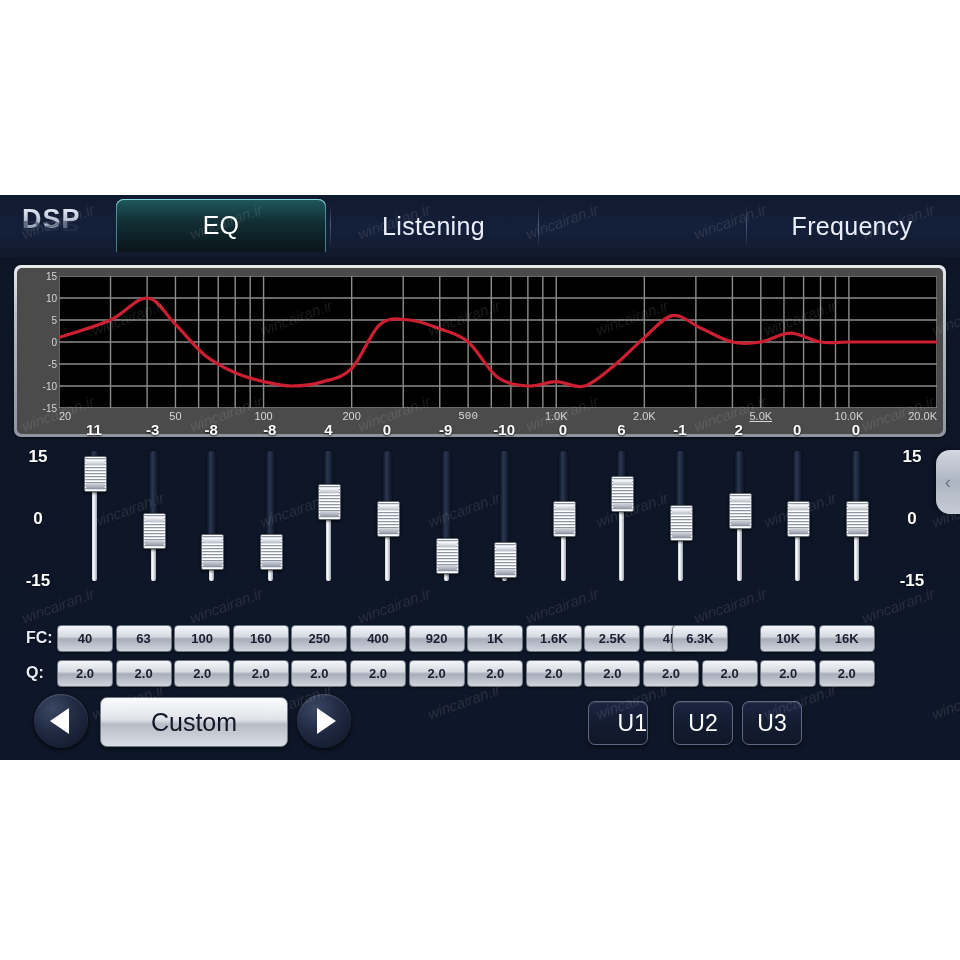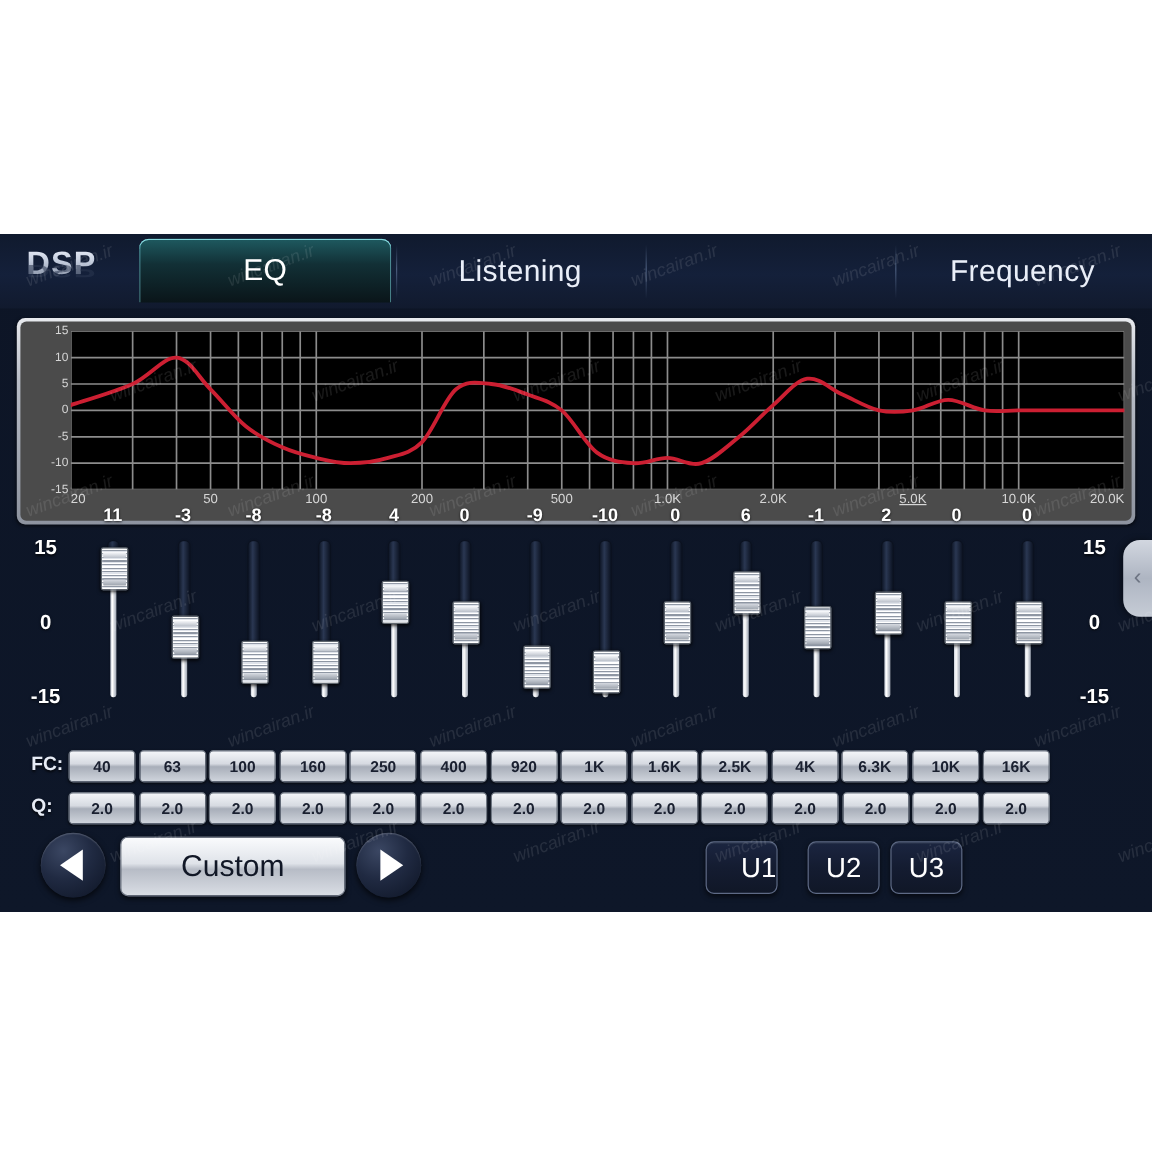--- a/index.html
+++ b/index.html
@@ -192,21 +192,21 @@
             <line x1="791.6978679385655" x2="791.6978679385655" y1="0" y2="138" stroke="#8c8c8c" stroke-width="1.4" vector-effect="non-scaling-stroke"></line>
             <line x1="880" x2="880" y1="0" y2="138" stroke="#8c8c8c" stroke-width="1.4" vector-effect="non-scaling-stroke"></line>
             <path d="M0.00,64.40C8.61,61.33 36.94,52.90 51.65,46.00C66.37,39.10 77.46,22.23 88.30,23.00C99.15,23.77 107.08,40.63 116.73,50.60C126.37,60.57 136.19,74.37 146.17,82.80C156.15,91.23 166.79,96.60 176.60,101.20C186.41,105.80 195.56,108.10 205.03,110.40C214.51,112.70 223.48,115.00 233.46,115.00C243.44,115.00 254.93,113.47 264.91,110.40C274.89,107.33 283.86,106.57 293.33,96.60C302.81,86.63 312.12,59.03 321.76,50.60C331.41,42.17 341.22,45.23 351.20,46.00C361.18,46.77 371.83,51.37 381.64,55.20C391.45,59.03 400.42,60.57 410.06,69.00C419.71,77.43 429.53,98.13 439.50,105.80C449.48,113.47 460.13,114.23 469.94,115.00C479.75,115.77 488.89,110.40 498.36,110.40C507.84,110.40 516.81,118.07 526.79,115.00C536.77,111.93 548.26,100.43 558.24,92.00C568.22,83.57 577.19,72.83 586.67,64.40C596.14,55.97 605.45,42.93 615.09,41.40C624.74,39.87 634.56,50.60 644.54,55.20C654.51,59.80 665.16,66.70 674.97,69.00C684.78,71.30 693.75,70.53 703.40,69.00C713.04,67.47 722.86,59.80 732.84,59.80C742.82,59.80 753.46,67.47 763.27,69.00C773.08,70.53 781.39,69.00 791.70,69.00C802.01,69.00 815.14,69.00 825.12,69.00C835.10,69.00 842.43,69.00 851.57,69.00C860.72,69.00 875.26,69.00 880.00,69.00" fill="none" stroke="#cc1f32" stroke-width="3.2" stroke-linecap="round" stroke-linejoin="round" vector-effect="non-scaling-stroke"></path>
           </svg>
       </div>
       <div id="xaxis">
           <div class="xlab" style="left: 0%; transform: translateX(0px);">20</div>
           <div class="xlab" style="left: 13.2647%; transform: translateX(-50%);">50</div>
           <div class="xlab" style="left: 23.299%; transform: translateX(-50%);">100</div>
           <div class="xlab" style="left: 33.3333%; transform: translateX(-50%);">200</div>
-          <div class="xlab" style="left: 46.598%; transform: translateX(-50%);">500</div>
+          <div class="xlab" style="left: 46.598%; transform: translateX(-50%); font-family: Liberation Mono, monospace;">500</div>
           <div class="xlab" style="left: 56.6323%; transform: translateX(-50%);">1.0K</div>
           <div class="xlab" style="left: 66.6667%; transform: translateX(-50%);">2.0K</div>
           <div class="xlab" style="left: 79.9313%; transform: translateX(-50%); text-decoration: underline;">5.0K</div>
           <div class="xlab" style="left: 89.9657%; transform: translateX(-50%);">10.0K</div>
           <div class="xlab" style="left: 100%; transform: translateX(-100%);">20.0K</div>
         </div>
     </div>
   </div>
 
   <div id="sliderzone">
@@ -314,21 +314,21 @@
       <div class="cell" style="left: 115.6px; top: 430px; width: 54px;">63</div>
       <div class="cell" style="left: 174.2px; top: 430px; width: 54px;">100</div>
       <div class="cell" style="left: 232.8px; top: 430px; width: 54px;">160</div>
       <div class="cell" style="left: 291.4px; top: 430px; width: 54px;">250</div>
       <div class="cell" style="left: 350px; top: 430px; width: 54px;">400</div>
       <div class="cell" style="left: 408.6px; top: 430px; width: 54px;">920</div>
       <div class="cell" style="left: 467.2px; top: 430px; width: 54px;">1K</div>
       <div class="cell" style="left: 525.8px; top: 430px; width: 54px;">1.6K</div>
       <div class="cell" style="left: 584.4px; top: 430px; width: 54px;">2.5K</div>
       <div class="cell" style="left: 643px; top: 430px; width: 54px;">4K</div>
-      <div class="cell" style="left: 701px; top: 430px; width: 54px;">6.3K</div>
+      <div class="cell" style="left: 672px; top: 430px; width: 54px;">6.3K</div>
       <div class="cell" style="left: 760.2px; top: 430px; width: 54px;">10K</div>
       <div class="cell" style="left: 818.8px; top: 430px; width: 54px;">16K</div>
     </div>
   <div id="qrow">
     <div class="rowlabel" style="top:469px;">Q:</div>
   <div class="cell" style="left: 57px; top: 465px; width: 54px;">2.0</div>
       <div class="cell" style="left: 115.6px; top: 465px; width: 54px;">2.0</div>
       <div class="cell" style="left: 174.2px; top: 465px; width: 54px;">2.0</div>
       <div class="cell" style="left: 232.8px; top: 465px; width: 54px;">2.0</div>
       <div class="cell" style="left: 291.4px; top: 465px; width: 54px;">2.0</div>

